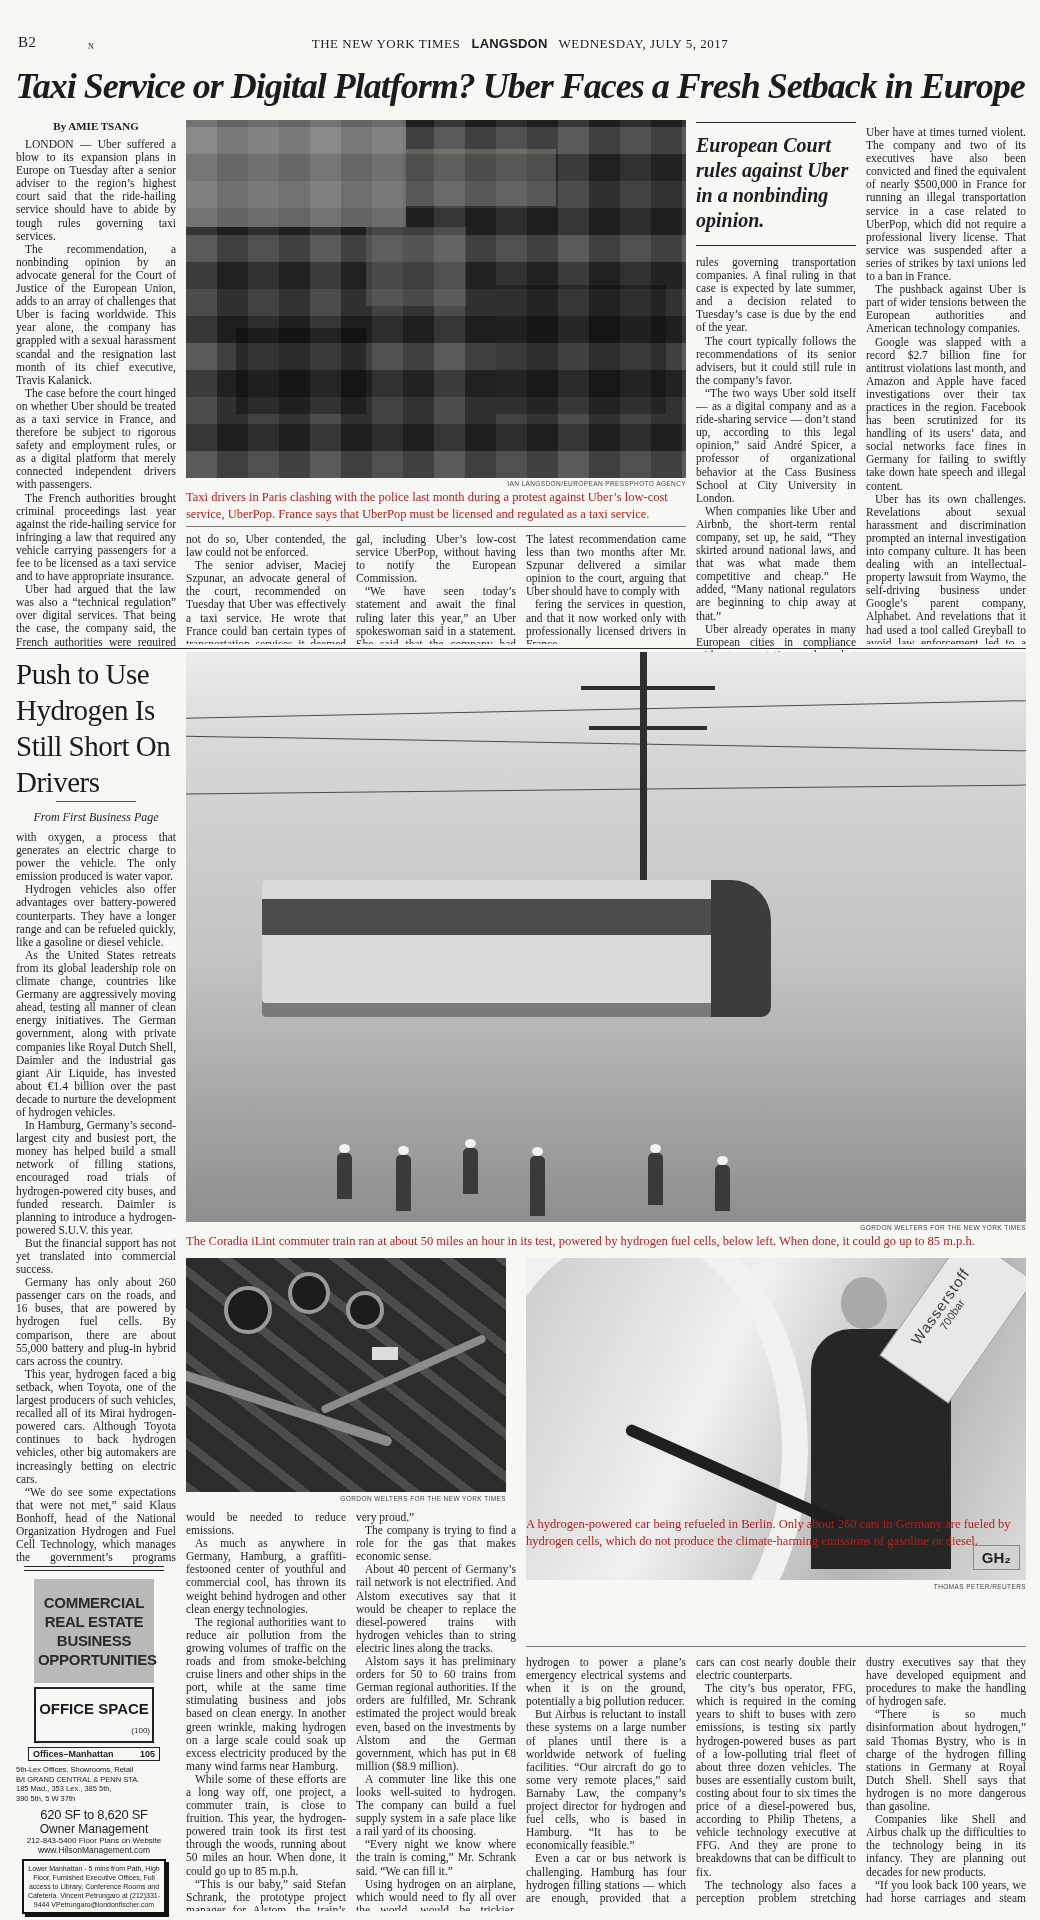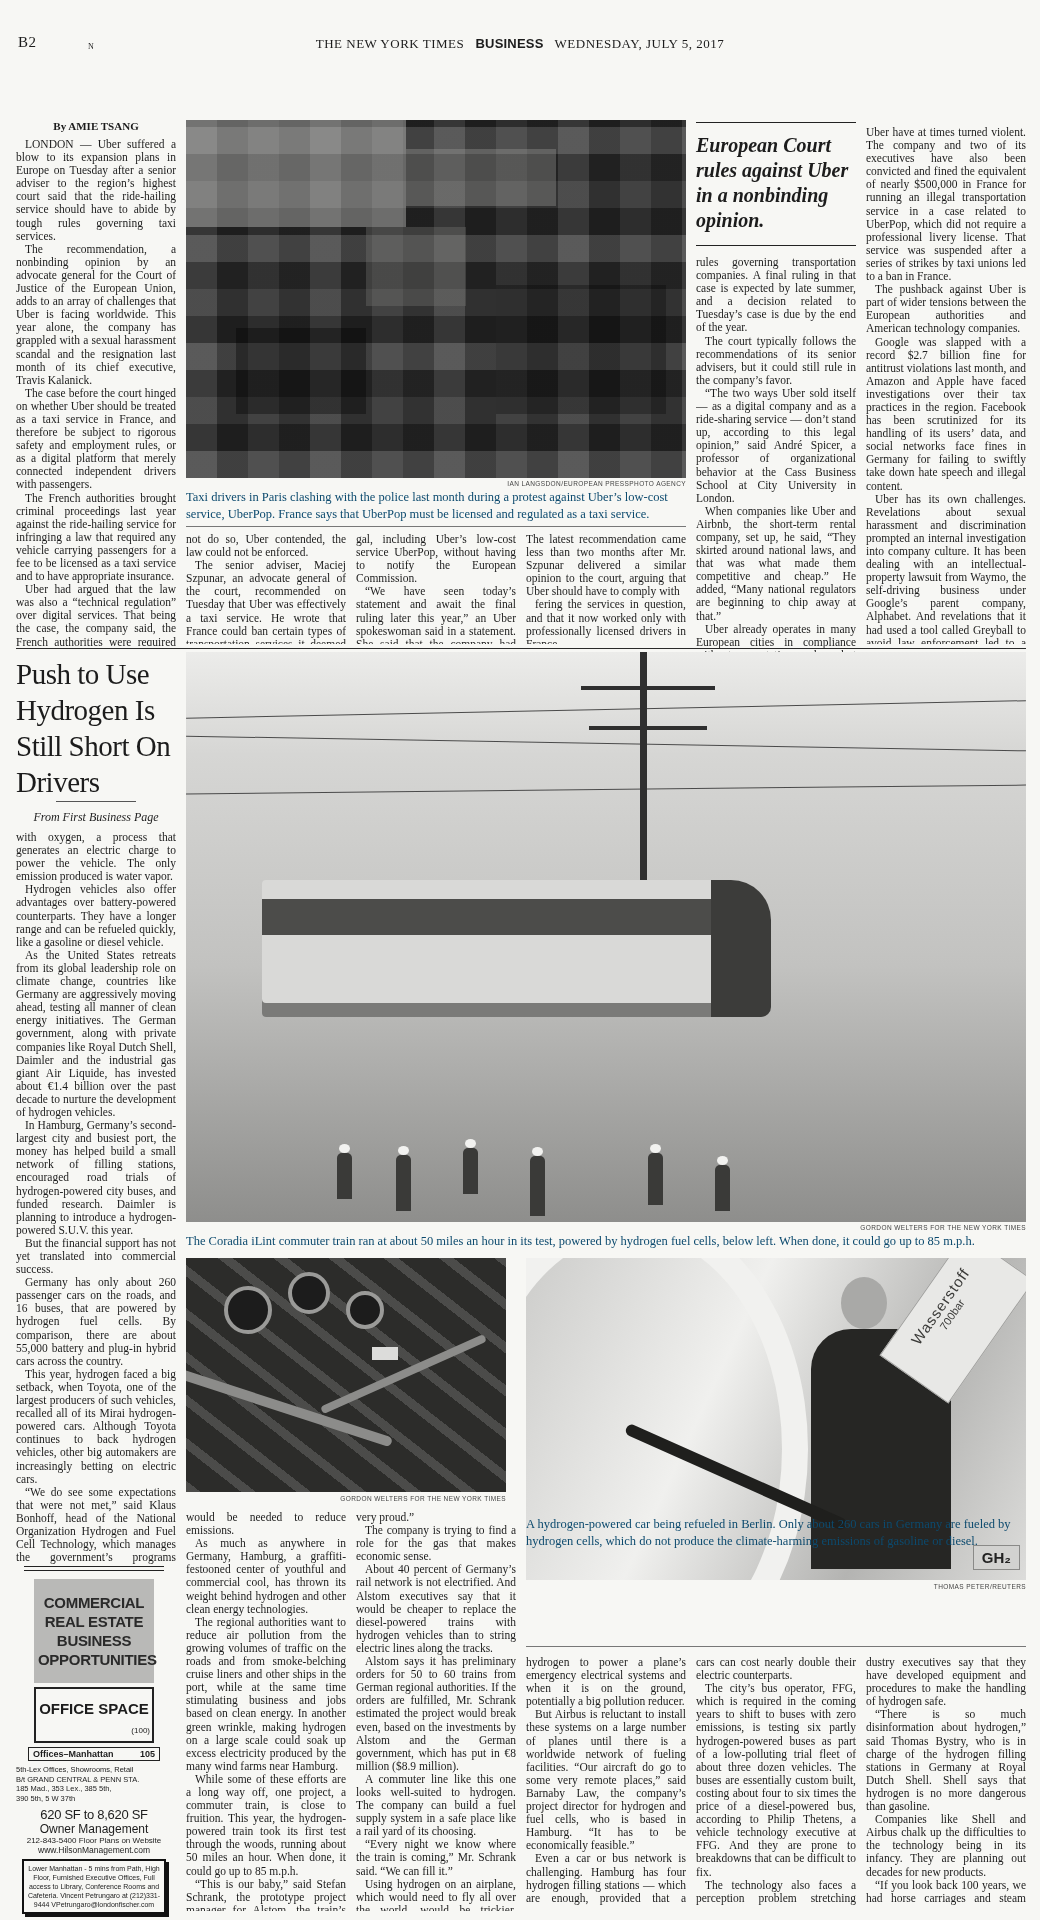--- a/index.html
+++ b/index.html
@@ -21,21 +21,21 @@
   
   .bodycol{width:160px;font-size:11.5px;line-height:13.1px;text-align:justify;overflow:hidden;}
   .bodycol p{margin:0;text-indent:9px;}
   .bodycol p:first-child{text-indent:0;}
   .bodycol.lead p:first-child{text-indent:9px;}
   
   .pullquote{border-top:1px solid #222;border-bottom:1px solid #222;padding:10px 0 12px 0;margin-bottom:10px;
              font-size:20px;line-height:25px;font-weight:bold;font-style:italic;}
   
   .credit{font-family:"Liberation Sans",sans-serif;font-size:6.5px;letter-spacing:.4px;color:#444;text-align:right;}
-  .caption{font-size:12.5px;line-height:16.5px;color:#0c4a6e;}
+  .caption{font-size:12.5px;line-height:16.5px;color:#b91c1c;}
   .caprule{height:1px;background:#777;}
   .secrule{height:1px;background:#2a2a2a;}
   
   .photo{overflow:hidden;}
   .uberphoto{background-color:#2c2c2c;background-image:
      repeating-linear-gradient(0deg, rgba(255,255,255,.12) 0 27px, rgba(0,0,0,.20) 27px 54px, rgba(255,255,255,.05) 54px 81px, rgba(0,0,0,.12) 81px 108px),
      repeating-linear-gradient(90deg, rgba(255,255,255,.11) 0 31px, rgba(0,0,0,.16) 31px 62px, rgba(255,255,255,.06) 62px 93px, rgba(0,0,0,.12) 93px 124px);}
   .blk{position:absolute;}
   .trainphoto{background:linear-gradient(#ececea 0%,#d6d6d4 18%,#c2c2c0 55%,#8e8e8c 100%);}
   .pole{position:absolute;left:54%;top:0;width:7px;height:64%;background:#2f2f2f;}
@@ -83,25 +83,26 @@
 </head>
 <body>
 
 <div class="page">
 
   <div class="abs folio" style="left:18px;top:34px;">B2</div>
   <div class="abs edition" style="left:88px;top:42px;">N</div>
   <div class="abs mast" style="left:0;top:36px;">
     <span class="paper">THE NEW YORK TIMES</span>
     <span>&nbsp;</span>
-    <span class="biz">BUSINESS</span>
+    <span class="biz">LANGSDON</span>
     <span>&nbsp;</span>
     <span class="paper">WEDNESDAY, JULY 5, 2017</span>
   </div>
 
+  <div class="abs h1" style="left:0;top:66px;">Taxi Service or Digital Platform? Uber Faces a Fresh Setback in Europe</div>
 
   <div class="abs" style="left:16px;top:120px;width:160px;">
     <div class="byline">By AMIE TSANG</div>
     <div class="bodycol lead" style="height:508px;">
         <p>LONDON — Uber suffered a blow to its expansion plans in Europe on Tuesday after a senior adviser to the region’s highest court said that the ride-hailing service should have to abide by tough rules governing taxi services.</p>
         <p>The recommendation, a nonbinding opinion by an advocate general for the Court of Justice of the European Union, adds to an array of challenges that Uber is facing worldwide. This year alone, the company has grappled with a sexual harassment scandal and the resignation last month of its chief executive, Travis Kalanick.</p>
         <p>The case before the court hinged on whether Uber should be treated as a taxi service in France, and therefore be subject to rigorous safety and employment rules, or as a digital platform that merely connected independent drivers with passengers.</p>
         <p>The French authorities brought criminal proceedings last year against the ride-hailing service for infringing a law that required any vehicle carrying passengers for a fee to be licensed as a taxi service and to have appropriate insurance.</p>
         <p>Uber had argued that the law was also a “technical regulation” over digital services. That being the case, the company said, the French authorities were required to notify the European Commission, the executive arm of the European Union, before adopting the legislation. Because France did</p>
       </div>

